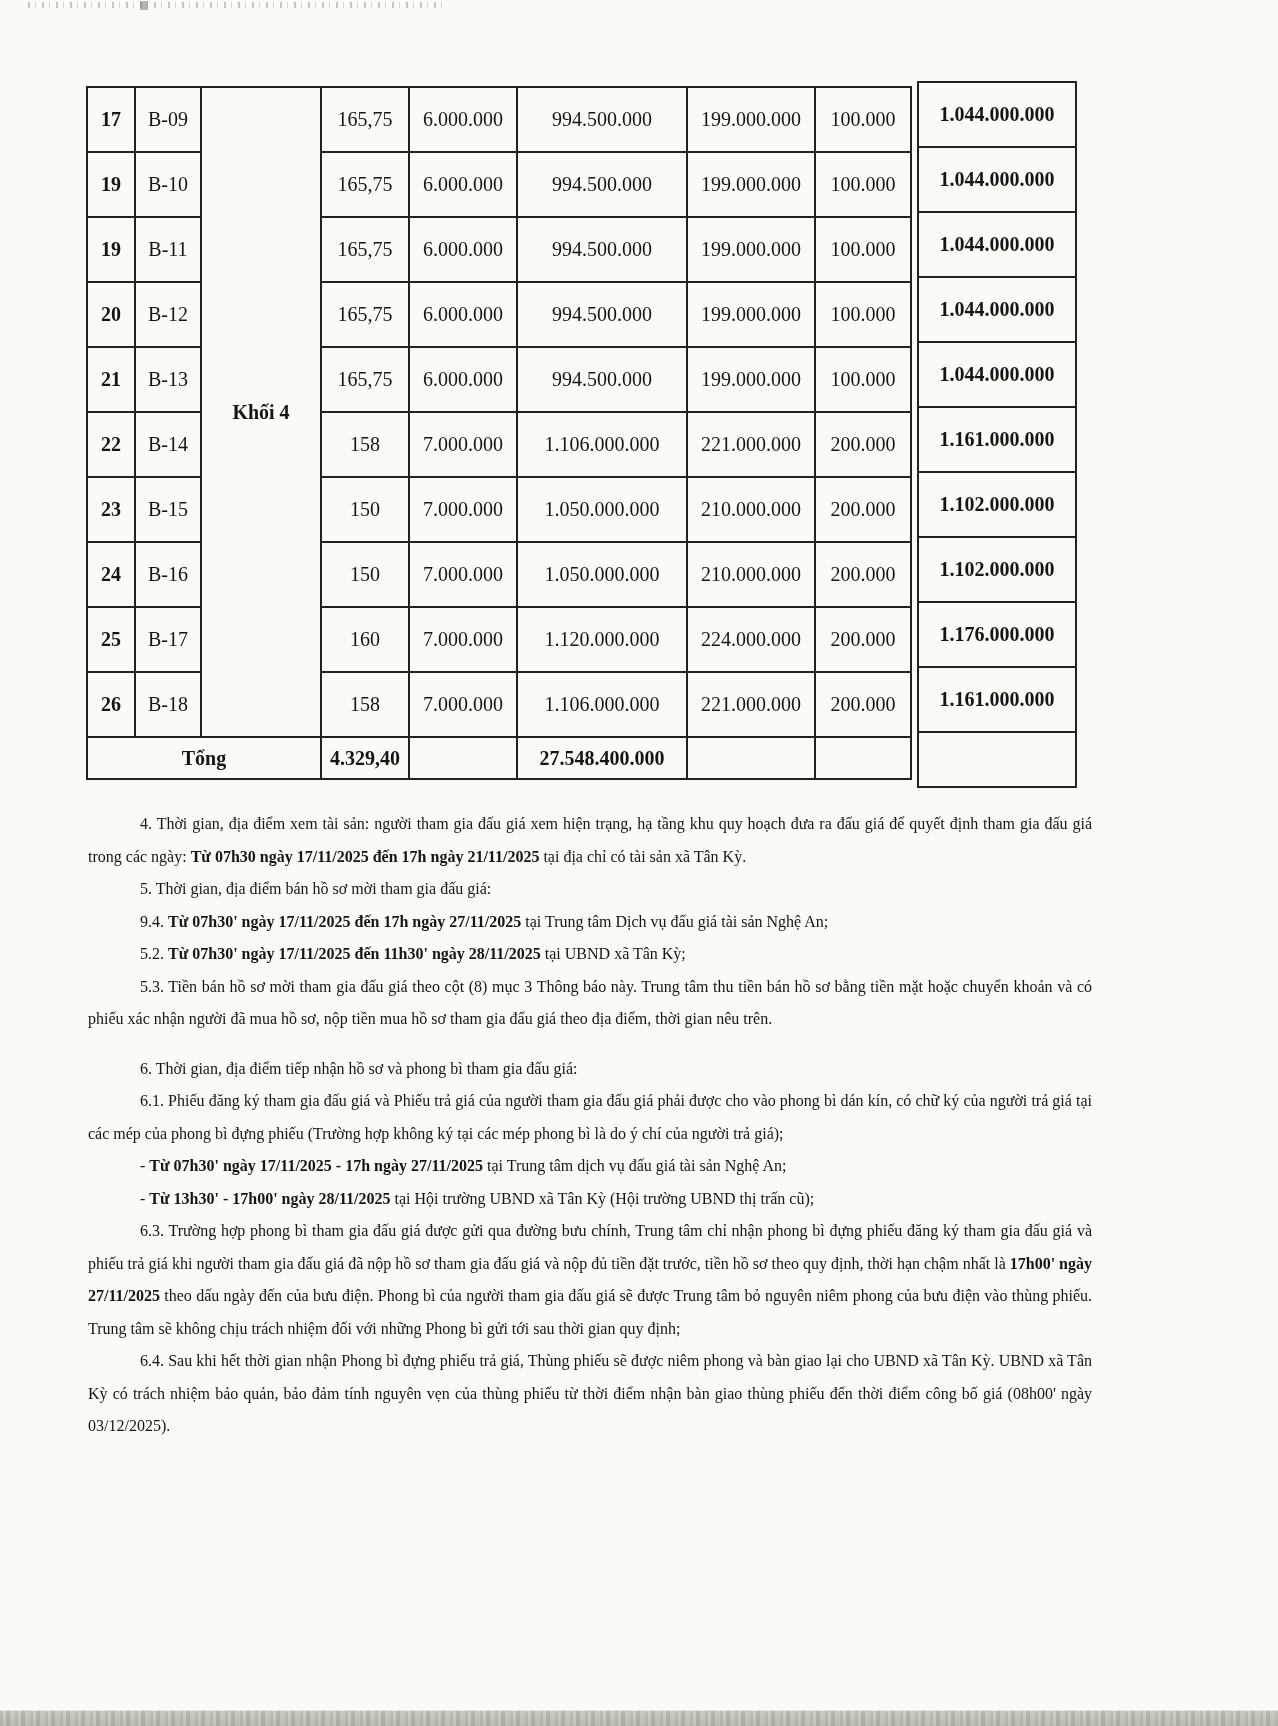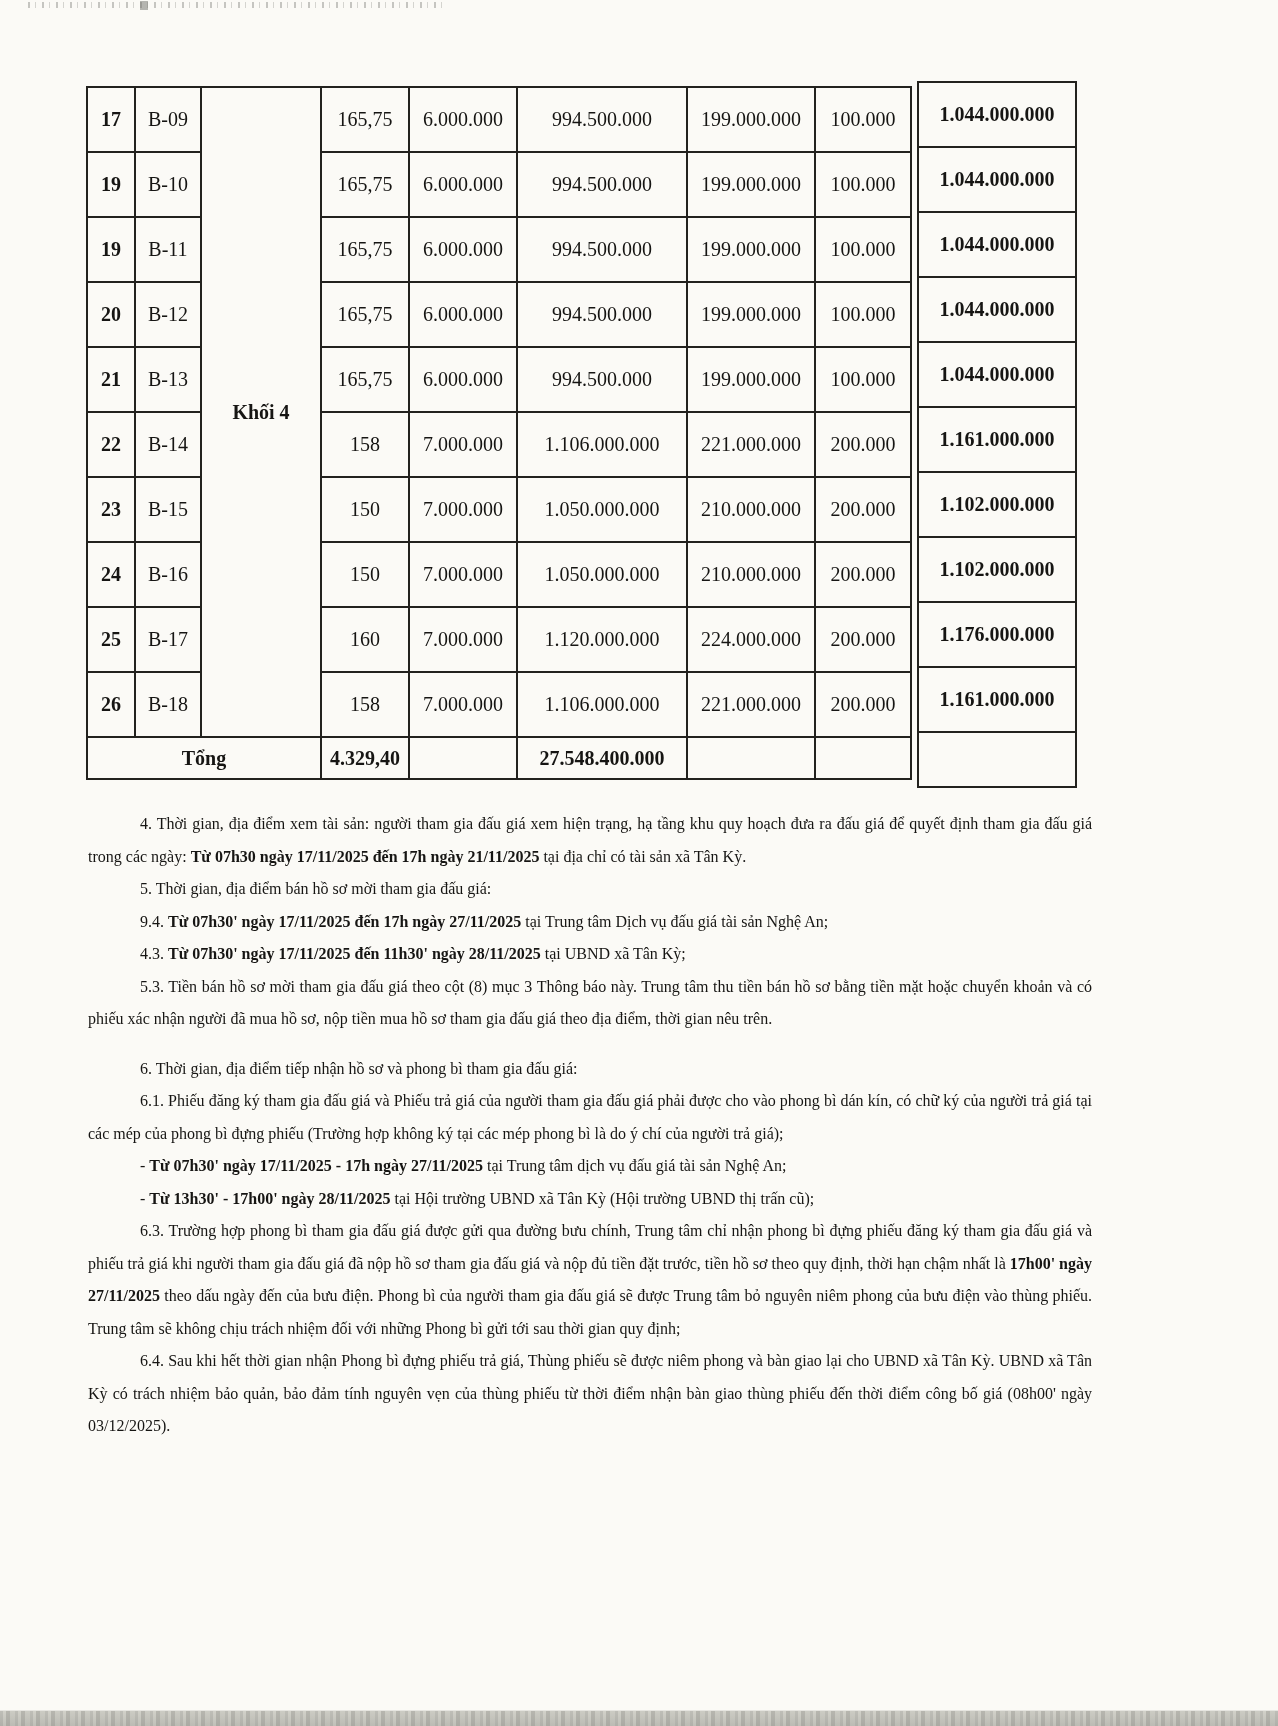--- a/index.html
+++ b/index.html
@@ -238,21 +238,21 @@
             </tr>
           </tbody>
       </table>
     </div>
   </div>
 
   <div class="text-area" id="text-area">
       <p><span>4. Thời gian, địa điểm xem tài sản: người tham gia đấu giá xem hiện trạng, hạ tầng khu quy hoạch đưa ra đấu giá để quyết định tham gia đấu giá trong các ngày: </span><b>Từ 07h30 ngày 17/11/2025 đến 17h ngày 21/11/2025</b><span> tại địa chỉ có tài sản xã Tân Kỳ.</span></p>
       <p><span>5. Thời gian, địa điểm bán hồ sơ mời tham gia đấu giá:</span></p>
       <p><span>9.4. </span><b>Từ 07h30' ngày 17/11/2025 đến 17h ngày 27/11/2025</b><span> tại Trung tâm Dịch vụ đấu giá tài sản Nghệ An;</span></p>
-      <p><span>4.3. </span><b>Từ 07h30' ngày 17/11/2025 đến 11h30' ngày 28/11/2025</b><span> tại UBND xã Tân Kỳ;</span></p>
+      <p><span>5.2. </span><b>Từ 07h30' ngày 17/11/2025 đến 11h30' ngày 28/11/2025</b><span> tại UBND xã Tân Kỳ;</span></p>
       <p><span>5.3. Tiền bán hồ sơ mời tham gia đấu giá theo cột (8) mục 3 Thông báo này. Trung tâm thu tiền bán hồ sơ bằng tiền mặt hoặc chuyển khoản và có phiếu xác nhận người đã mua hồ sơ, nộp tiền mua hồ sơ tham gia đấu giá theo địa điểm, thời gian nêu trên.</span></p>
       <p class="space-before"><span>6. Thời gian, địa điểm tiếp nhận hồ sơ và  phong bì tham gia đấu giá:</span></p>
       <p><span>6.1. Phiếu đăng ký tham gia đấu giá và Phiếu trả giá của người tham gia đấu giá phải được cho vào phong bì dán kín, có chữ ký của người trả giá tại các mép của phong bì đựng phiếu (Trường hợp không ký tại các mép phong bì là do ý chí của người trả giá);</span></p>
       <p><span>- </span><b>Từ 07h30' ngày 17/11/2025 - 17h ngày 27/11/2025</b><span> tại Trung tâm dịch vụ đấu giá tài sản Nghệ An;</span></p>
       <p><span>- </span><b>Từ 13h30' - 17h00' ngày 28/11/2025</b><span> tại Hội trường UBND xã Tân Kỳ (Hội trường UBND thị trấn cũ);</span></p>
       <p><span>6.3. Trường hợp phong bì tham gia đấu giá được gửi qua đường bưu chính, Trung tâm chỉ nhận phong bì đựng phiếu đăng ký tham gia đấu giá và phiếu trả giá  khi người tham gia đấu giá đã nộp hồ sơ tham gia đấu giá và nộp đủ tiền đặt trước, tiền hồ sơ theo quy định, thời hạn chậm nhất là </span><b>17h00' ngày 27/11/2025</b><span> theo dấu ngày đến của bưu điện. Phong bì của người tham gia đấu giá sẽ được Trung tâm bỏ nguyên niêm phong của bưu điện vào thùng phiếu. Trung tâm  sẽ không chịu trách nhiệm đối với những Phong bì gửi tới sau thời gian quy định;</span></p>
       <p><span>6.4. Sau khi hết thời gian nhận Phong bì đựng phiếu trả giá, Thùng phiếu sẽ được niêm phong và bàn giao lại cho  UBND xã Tân Kỳ. UBND xã Tân Kỳ có trách nhiệm bảo quản, bảo đảm tính nguyên vẹn của thùng phiếu từ thời điểm nhận bàn giao thùng phiếu đến thời điểm công bố giá (08h00' ngày 03/12/2025).</span></p>
     </div>
 
   <div class="scan-bottom-strip"></div>

